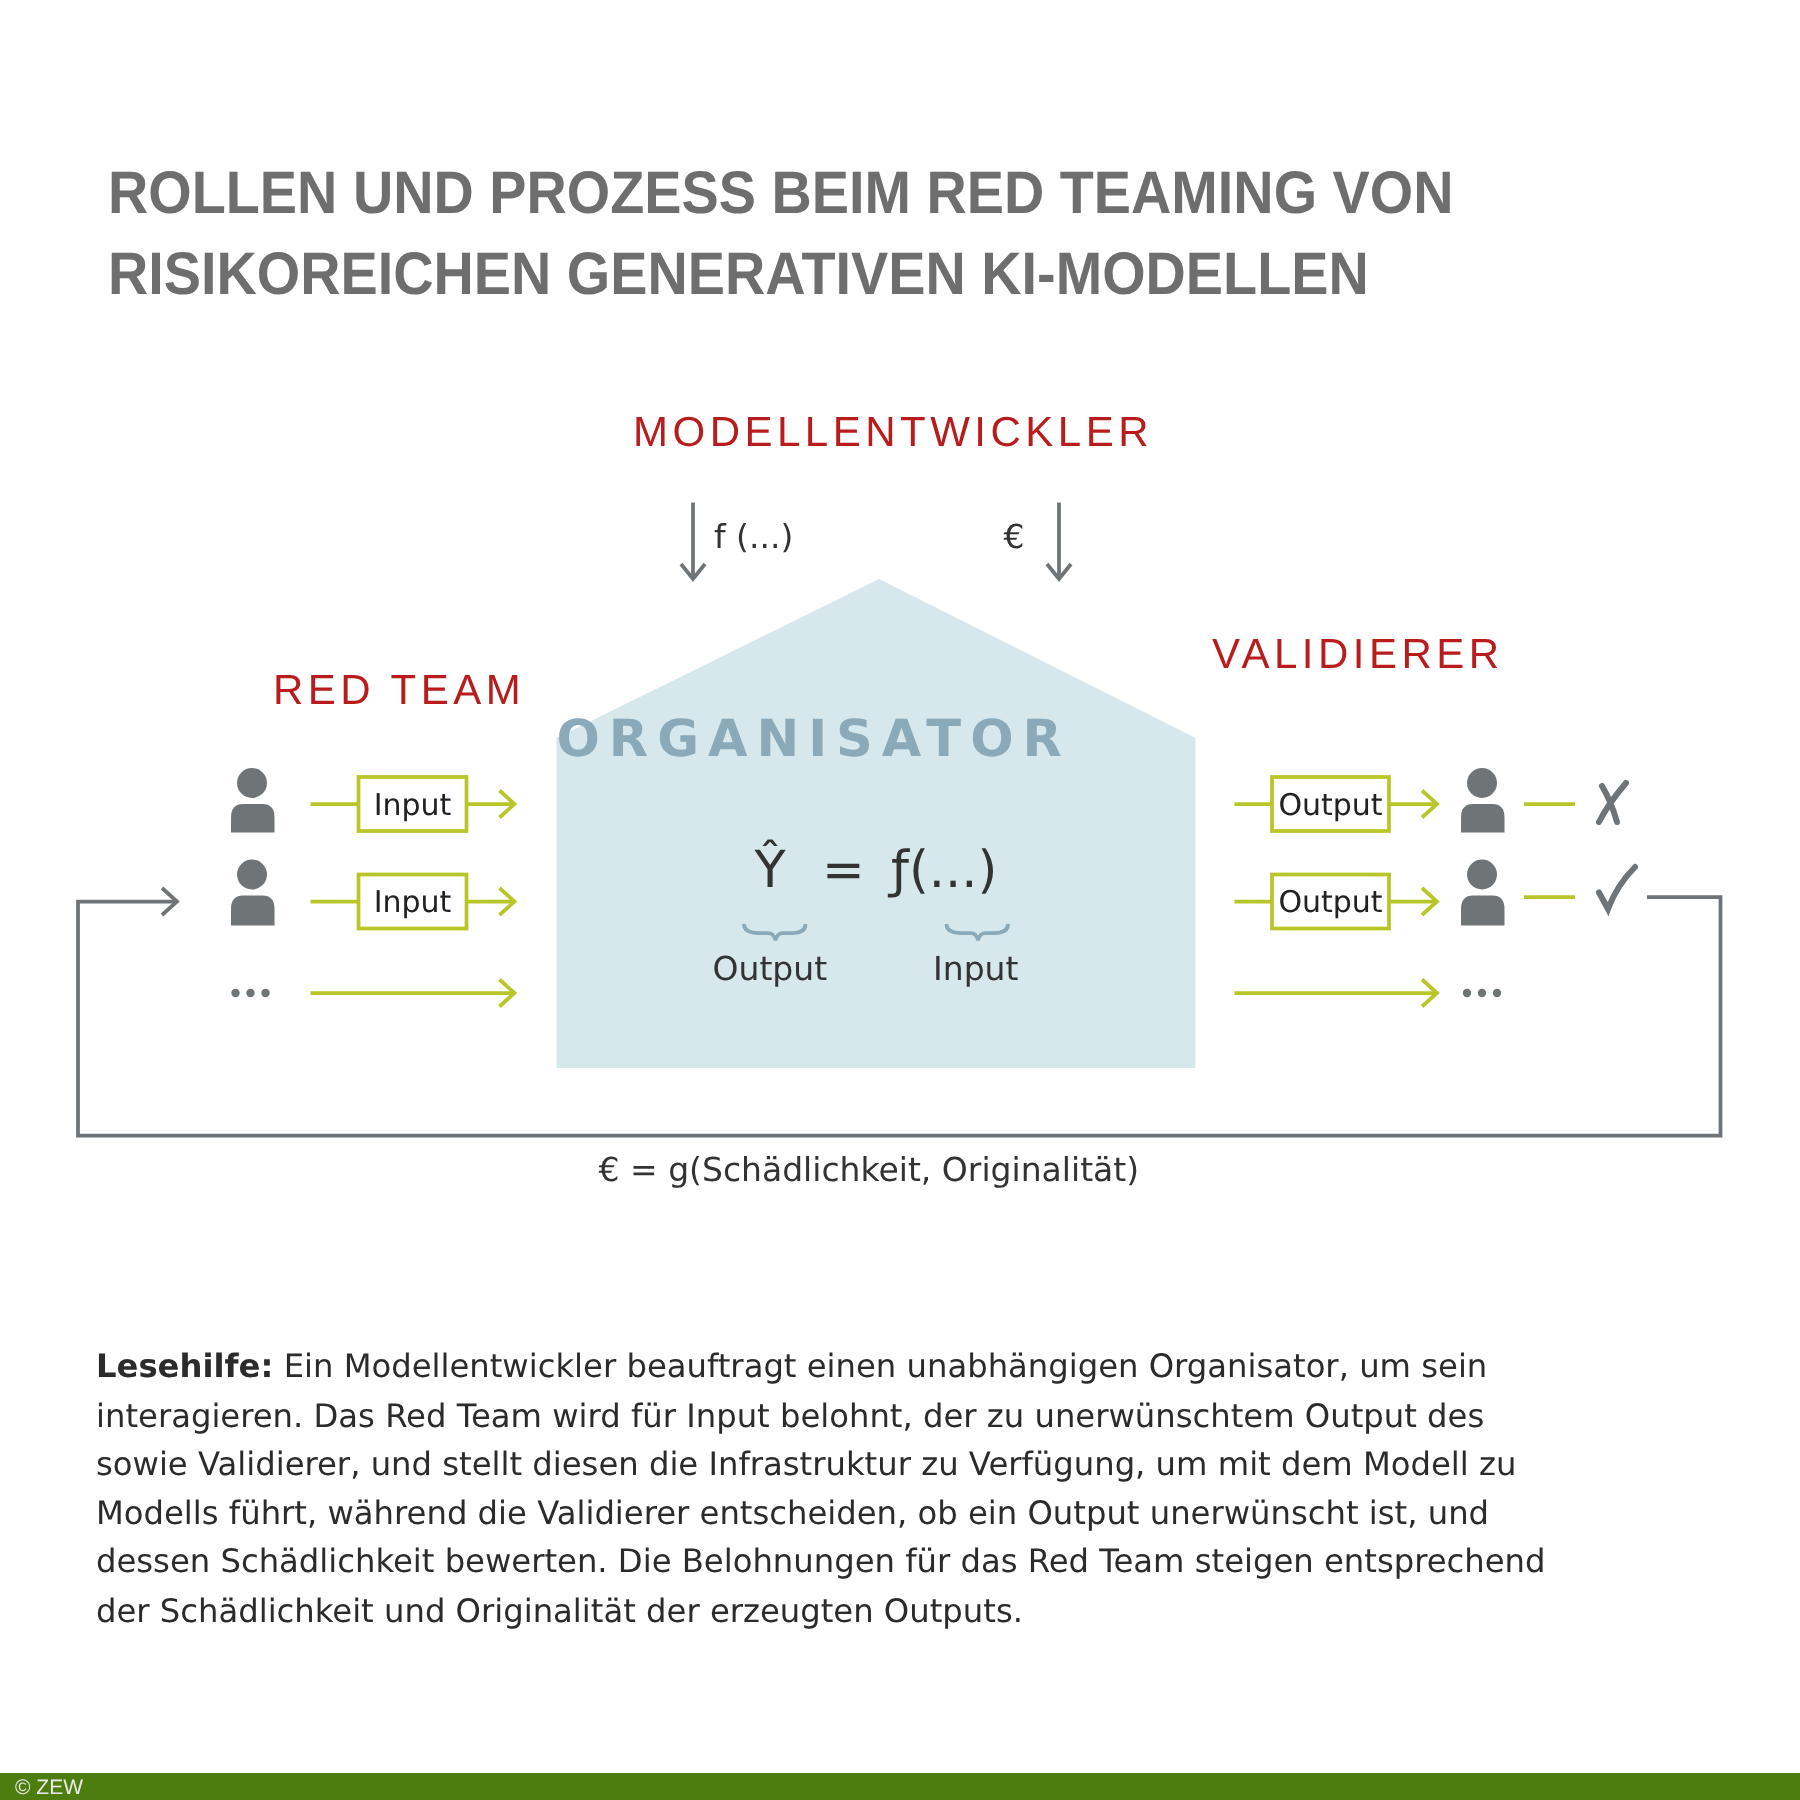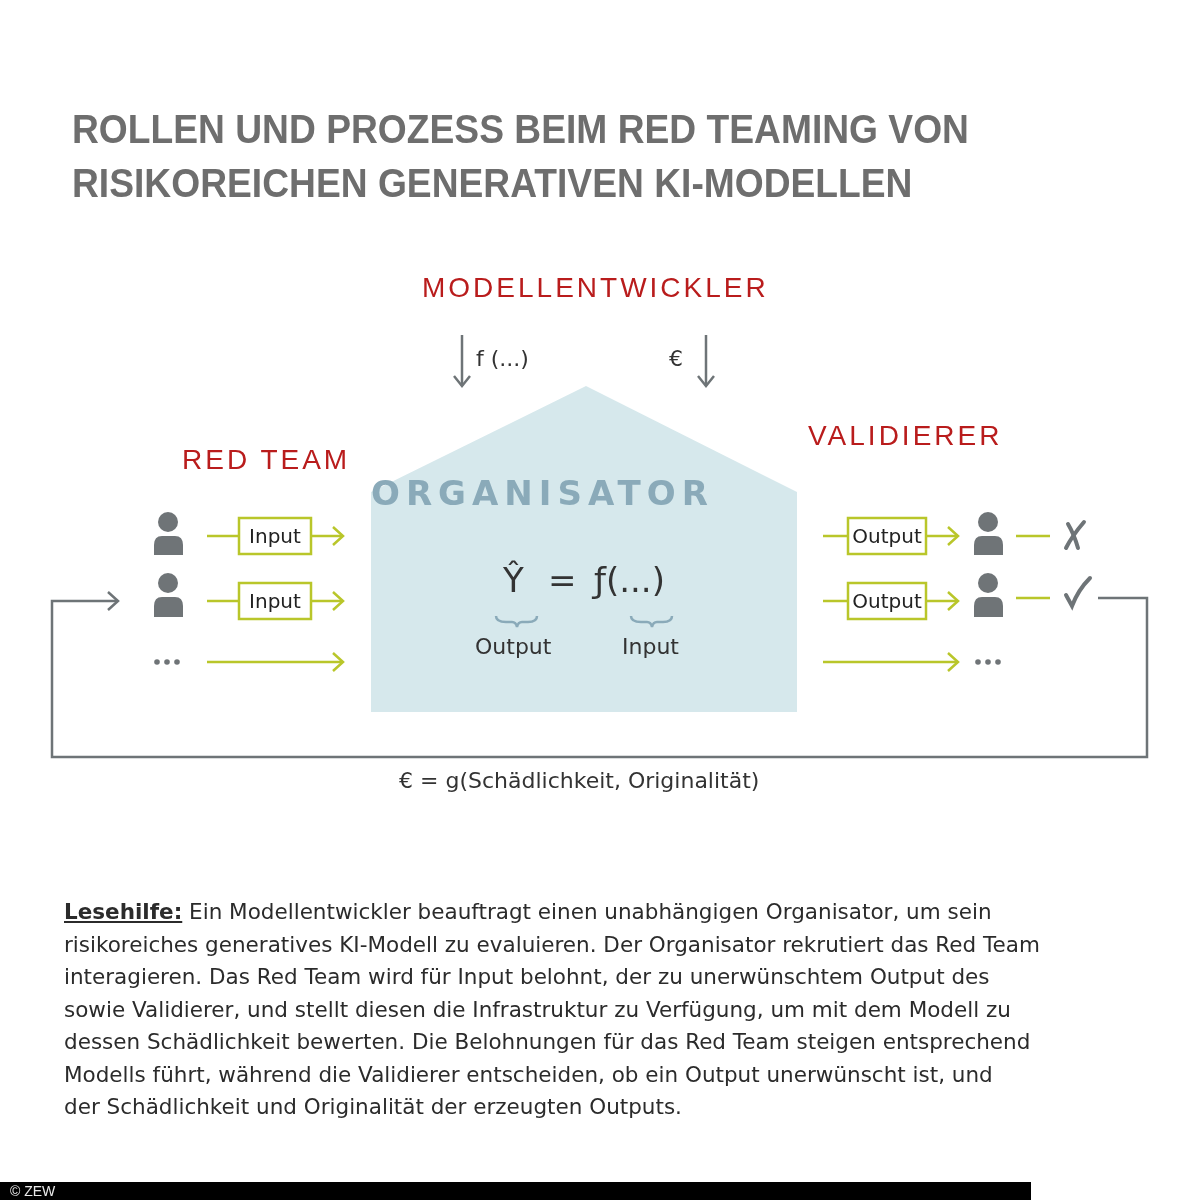--- a/index.html
+++ b/index.html
@@ -8,22 +8,22 @@
   .abs { position:absolute; }
   .title { left:72px; top:102px; font-family:"Liberation Sans", sans-serif; font-weight:bold;
            font-size:40px; line-height:54px; color:#6e6e6e; letter-spacing:0px; transform:scaleX(0.93); transform-origin:left top; white-space:nowrap; }
   .role { font-size:28px; color:#b91c1c; letter-spacing:3px; font-family:Liberation Sans, sans-serif; white-space:nowrap; }
   .org-label { left:371px; width:426px; top:473px; text-align:left; font-family:"DejaVu Sans", sans-serif; font-weight:bold;
                font-size:34px; color:#8aaab9; letter-spacing:6px; }
   .small { font-size:22px; color:#333; white-space:nowrap; }
   .boxlabel { font-size:20px; color:#222; text-align:center; line-height:32px; }
   .formula { font-size:34px; color:#333; }
   .caption { left:64px; top:896px; width:1090px; font-size:21.5px; line-height:32.5px; color:#2b2b2b; }
-  .caption b { font-weight:bold; color:#2b2b2b;text-decoration:underline; }
-  .footer { left:0; top:1182px; width:1031px; height:18px; background:#000000; }
+  .caption b { font-weight:bold; color:#2b2b2b; }
+  .footer { left:0; top:1182px; width:1200px; height:18px; background:#4d7c0f; }
   .footer span { position:absolute; left:10px; top:0px; font-size:14px; line-height:18px; color:#eaeaea; font-family:"Liberation Sans", sans-serif; }
   svg.diagram { position:absolute; left:0; top:0; }
 </style>
 </head>
 <body>
 
 <div class="abs title">
   <div>ROLLEN UND PROZESS BEIM RED TEAMING VON</div>
   <div>RISIKOREICHEN GENERATIVEN KI-MODELLEN</div>
 </div>
@@ -141,23 +141,22 @@
 <div class="abs formula" style="left:503px; top:560px;">Ŷ</div>
 <div class="abs formula" style="left:548px; top:560px;">=</div>
 <div class="abs formula" style="left:594px; top:560px;">ƒ(...)</div>
 <div class="abs small" style="left:475px; top:634px;">Output</div>
 <div class="abs small" style="left:622px; top:634px;">Input</div>
 
 <div class="abs small" style="left:399px; top:768px;">€ = g(Schädlichkeit, Originalität)</div>
 
 <div class="abs caption">
   <div><b>Lesehilfe:</b><span> Ein Modellentwickler beauftragt einen unabhängigen Organisator, um sein</span></div>
-  <div>risikoreiches generatives KI-Modell zu evaluieren. Der Organisator rekrutiert das Red Team</div>
   <div>interagieren. Das Red Team wird für Input belohnt, der zu unerwünschtem Output des</div>
   <div>sowie Validierer, und stellt diesen die Infrastruktur zu Verfügung, um mit dem Modell zu</div>
+  <div>Modells führt, während die Validierer entscheiden, ob ein Output unerwünscht ist, und</div>
   <div>dessen Schädlichkeit bewerten. Die Belohnungen für das Red Team steigen entsprechend</div>
-  <div>Modells führt, während die Validierer entscheiden, ob ein Output unerwünscht ist, und</div>
   <div>der Schädlichkeit und Originalität der erzeugten Outputs.</div>
 </div>
 
 <div class="abs footer">
   <span>© ZEW</span>
 </div>
 
 </body></html>

